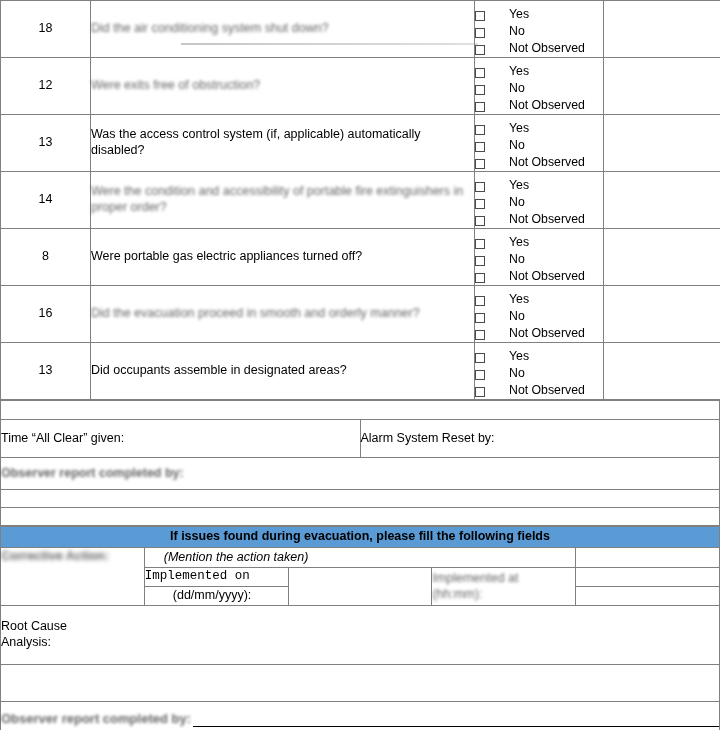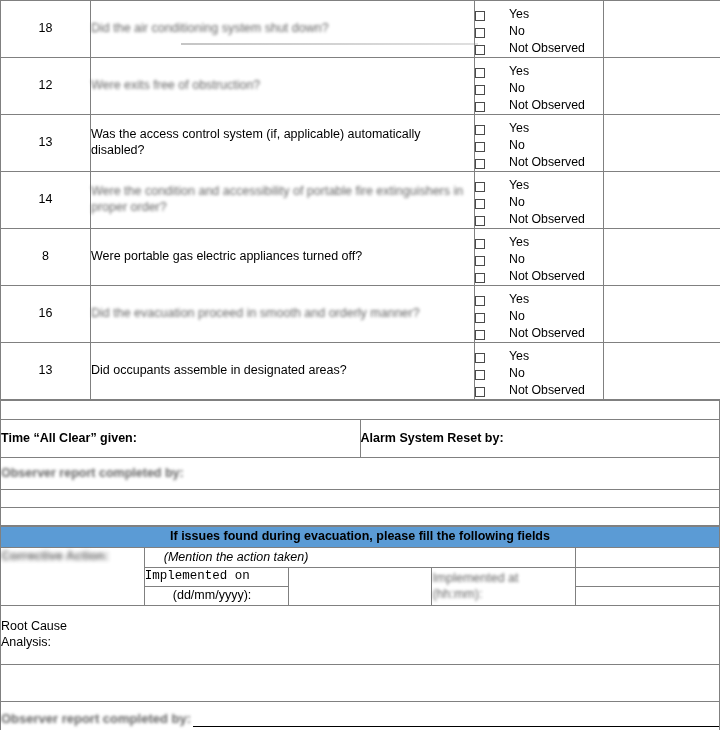--- a/index.html
+++ b/index.html
@@ -92,21 +92,21 @@
     top: 42px;
     width: 297px;
     height: 2px;
     background: linear-gradient(to right, rgba(150,150,150,.55), rgba(150,150,150,.3));
   }
 
   
   .spacer-row td { height: 18px; }
   .allclear-row td {
     height: 37px;
-    font-weight: bold;
+    font-weight: normal;
     font-size: 13px;
     padding: 0 0 0 4px;
     border-color: #000000;
     border-width: 1.4px;
   }
   .thin-row td { height: 17px; }
   .obs-row td {
     height: 31px;
     padding: 0 0 0 3px;
     font-weight: bold;

